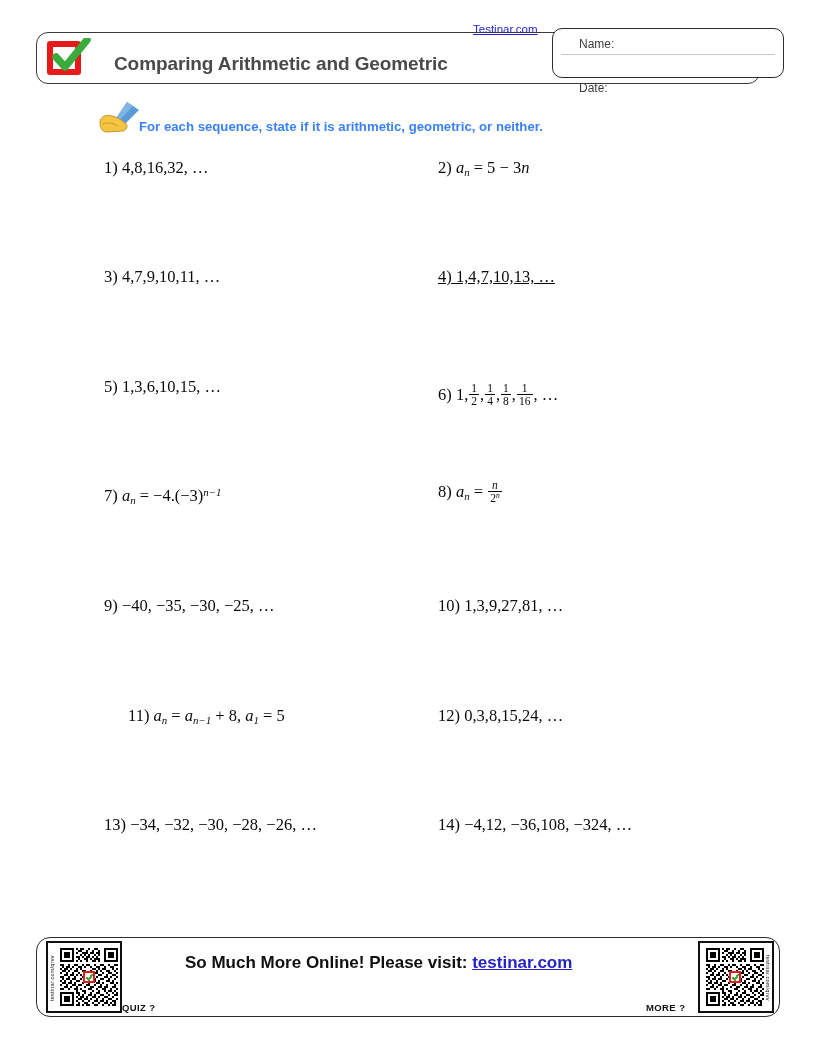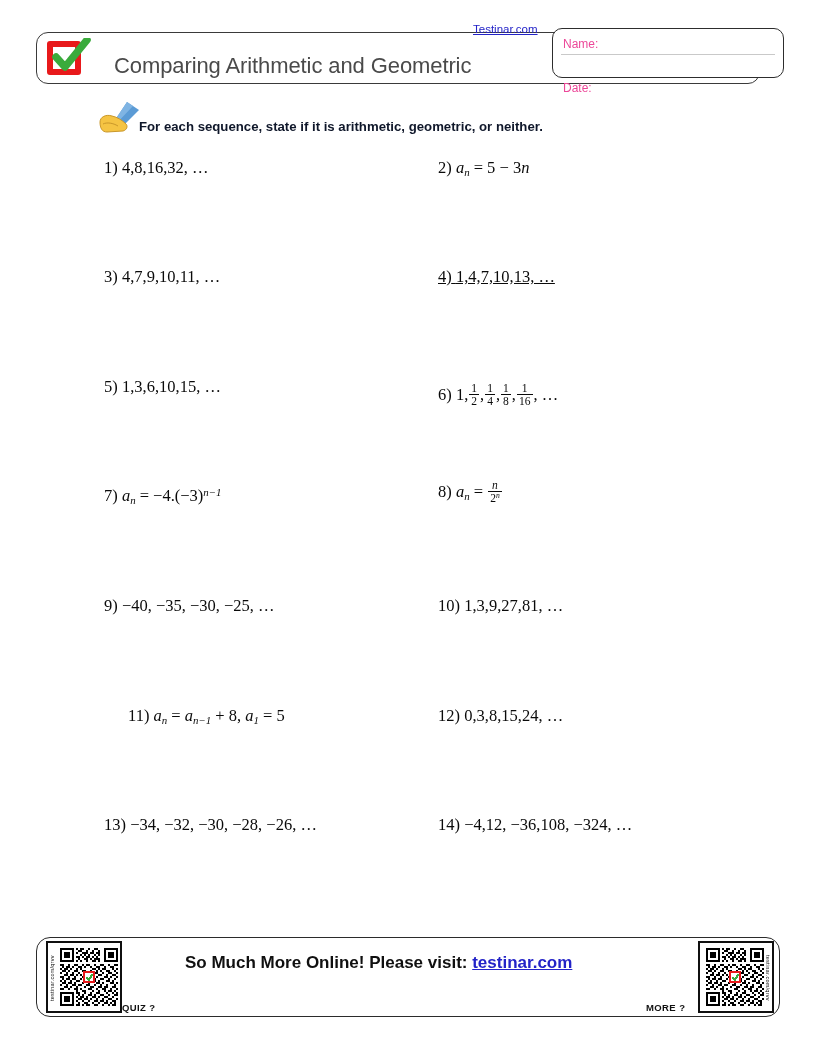--- a/index.html
+++ b/index.html
@@ -50,22 +50,22 @@
     position: absolute;
     left: 6px;
     top: -3px;
     width: 42px;
     height: 38px;
   }
   .header-title {
     position: absolute;
     left: 114px;
     top: 53px;
-    font-size: 22px;
-    font-weight: normal;
+    font-size: 19px;
+    font-weight: bold;
     color: #4a4a4a;
     letter-spacing: -0.1px;
     white-space: nowrap;
   }
   .site-link-top {
     position: absolute;
     left: 473px;
     top: 23px;
     font-size: 11.5px;
     color: #2323c8;
@@ -78,23 +78,23 @@
     top: 28px;
     width: 232px;
     height: 50px;
     border: 1.4px solid #2d2d2d;
     border-radius: 10px;
     background: #ffffff;
     box-sizing: border-box;
   }
   .namedate-row {
     position: absolute;
-    left: 10px;
+    left: 26px;
     font-size: 12px;
-    color: #ec4899;
+    color: #404040;
     white-space: nowrap;
   }
   .nd-name { top: 8px; }
   .nd-date { top: 32px; margin-top: 20px; }
   .namedate-divider {
     position: absolute;
     left: 8px;
     top: 25px;
     width: 214px;
     height: 1px;
@@ -108,21 +108,21 @@
     top: 100px;
     width: 46px;
     height: 34px;
   }
   .instruction {
     position: absolute;
     left: 139px;
     top: 119px;
     font-size: 13.2px;
     font-weight: bold;
-    color: #0f172a;
+    color: #3b82f6;
     white-space: nowrap;
   }
 
   
   .problem {
     position: absolute;
     font-family: "Liberation Serif", serif;
     font-size: 16.5px;
     color: #0a0a0a;
     white-space: nowrap;

